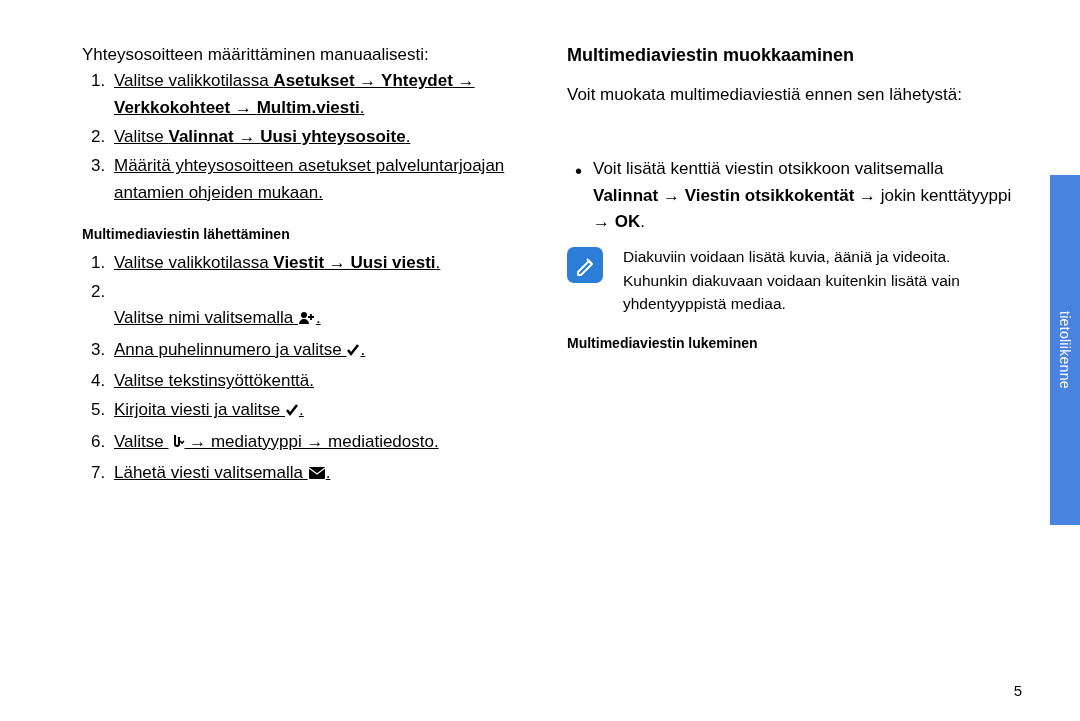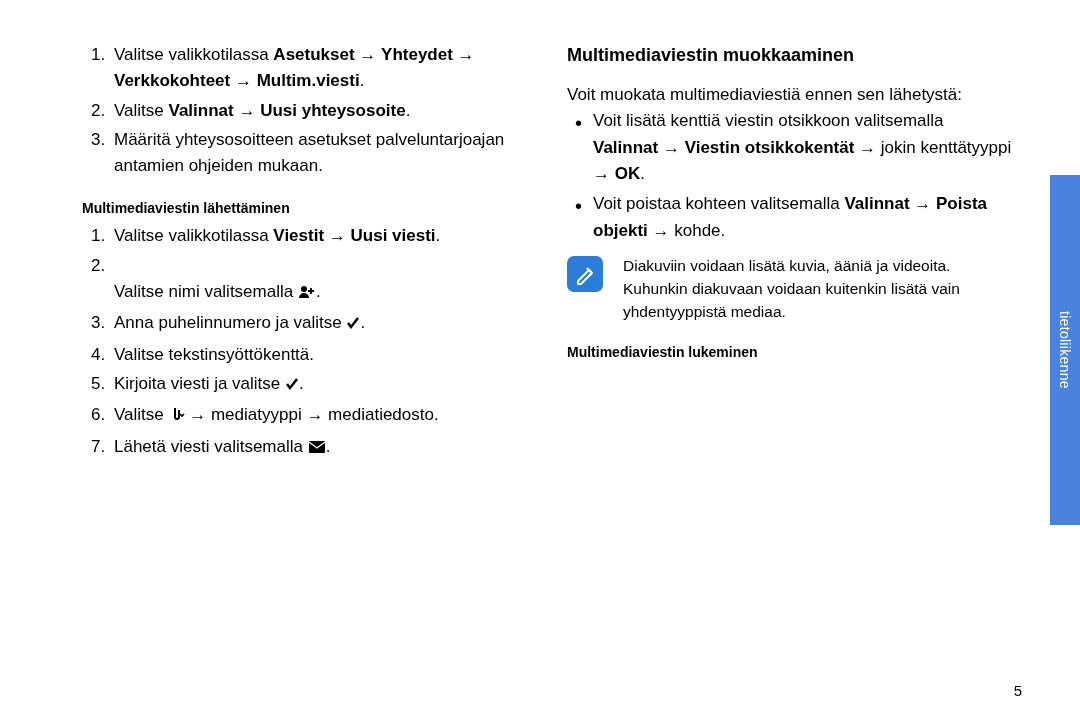--- a/index.html
+++ b/index.html
@@ -19,33 +19,35 @@
     height: 100%;
     position: relative;
   }
   .col {
     flex: 1;
     line-height: 1.55;
   }
   ol {
     list-style-position: outside;
     margin-left: 28px;
+    text-decoration: underline;
   }
   ol li {
     margin-bottom: 3px;
     padding-left: 4px;
   }
   ul {
     list-style: none;
     margin-left: 4px;
   }
   ul li {
     position: relative;
     padding-left: 22px;
     margin-bottom: 4px;
+    margin-top: 48px;
   }
   ul li::before {
     content: "•";
     position: absolute;
     left: 4px;
     font-size: 20px;
   }
   .bold { font-weight: bold; }
   .h2 {
     font-weight: bold;
@@ -112,20 +114,21 @@
     display: inline-block;
     vertical-align: -2px;
   }
 </style>
 </head>
 <body>
 
 <div class="page">
 
   <div class="col">
+    <p>Yhteysosoitteen määrittäminen manuaalisesti:</p>
     <ol>
       <li>
         <span>Valitse valikkotilassa </span><span class="bold">Asetukset</span><span class="arrow"> → </span><span class="bold">Yhteydet</span><span class="arrow"> → </span><span class="bold">Verkkokohteet</span><span class="arrow"> → </span><span class="bold">Multim.viesti</span><span>.</span>
       </li>
       <li>
         <span>Valitse </span><span class="bold">Valinnat</span><span class="arrow"> → </span><span class="bold">Uusi yhteysosoite</span><span>.</span>
       </li>
       <li>Määritä yhteysosoitteen asetukset palveluntarjoajan antamien ohjeiden mukaan.</li>
     </ol>
 
@@ -167,23 +170,20 @@
       </li>
     </ol>
   </div>
 
   <div class="col">
     <div class="h2-top">Multimediaviestin muokkaaminen</div>
     <p>Voit muokata multimediaviestiä ennen sen lähetystä:</p>
     <ul>
       <li>
         <span>Voit lisätä kenttiä viestin otsikkoon valitsemalla </span><span class="bold">Valinnat</span><span class="arrow"> → </span><span class="bold">Viestin otsikkokentät</span><span> → jokin kenttätyyppi → </span><span class="bold">OK</span><span>.</span>
-      </li>
-      <li>
-        <span>Voit poistaa kohteen valitsemalla </span><span class="bold">Valinnat</span><span class="arrow"> → </span><span class="bold">Poista objekti</span><span> → kohde.</span>
       </li>
     </ul>
 
     <div class="note">
       <div class="note-icon">
         <svg width="22" height="22" viewBox="0 0 22 22">
           <path d="M4 18L15 7l3 3L7 21H4v-3z" fill="none" stroke="#fff" stroke-width="2" stroke-linejoin="round"></path>
           <path d="M13 5l4 4" stroke="#fff" stroke-width="2"></path>
         </svg>
       </div>

